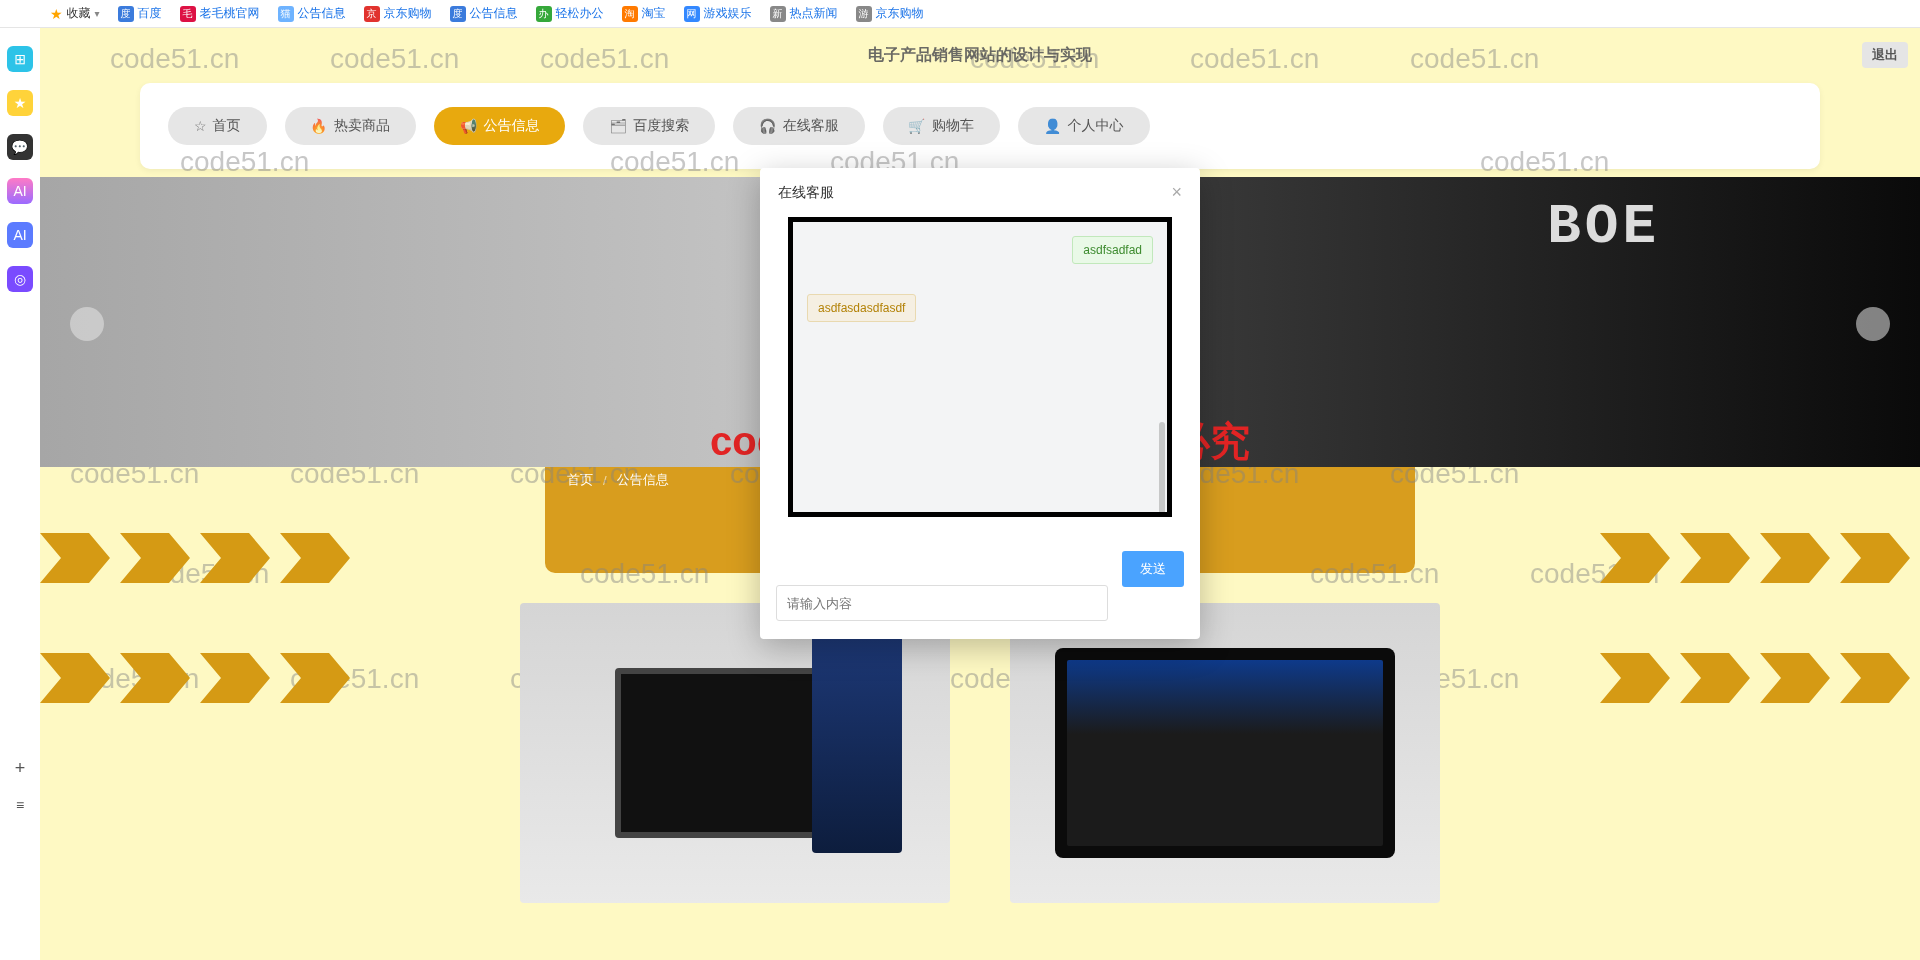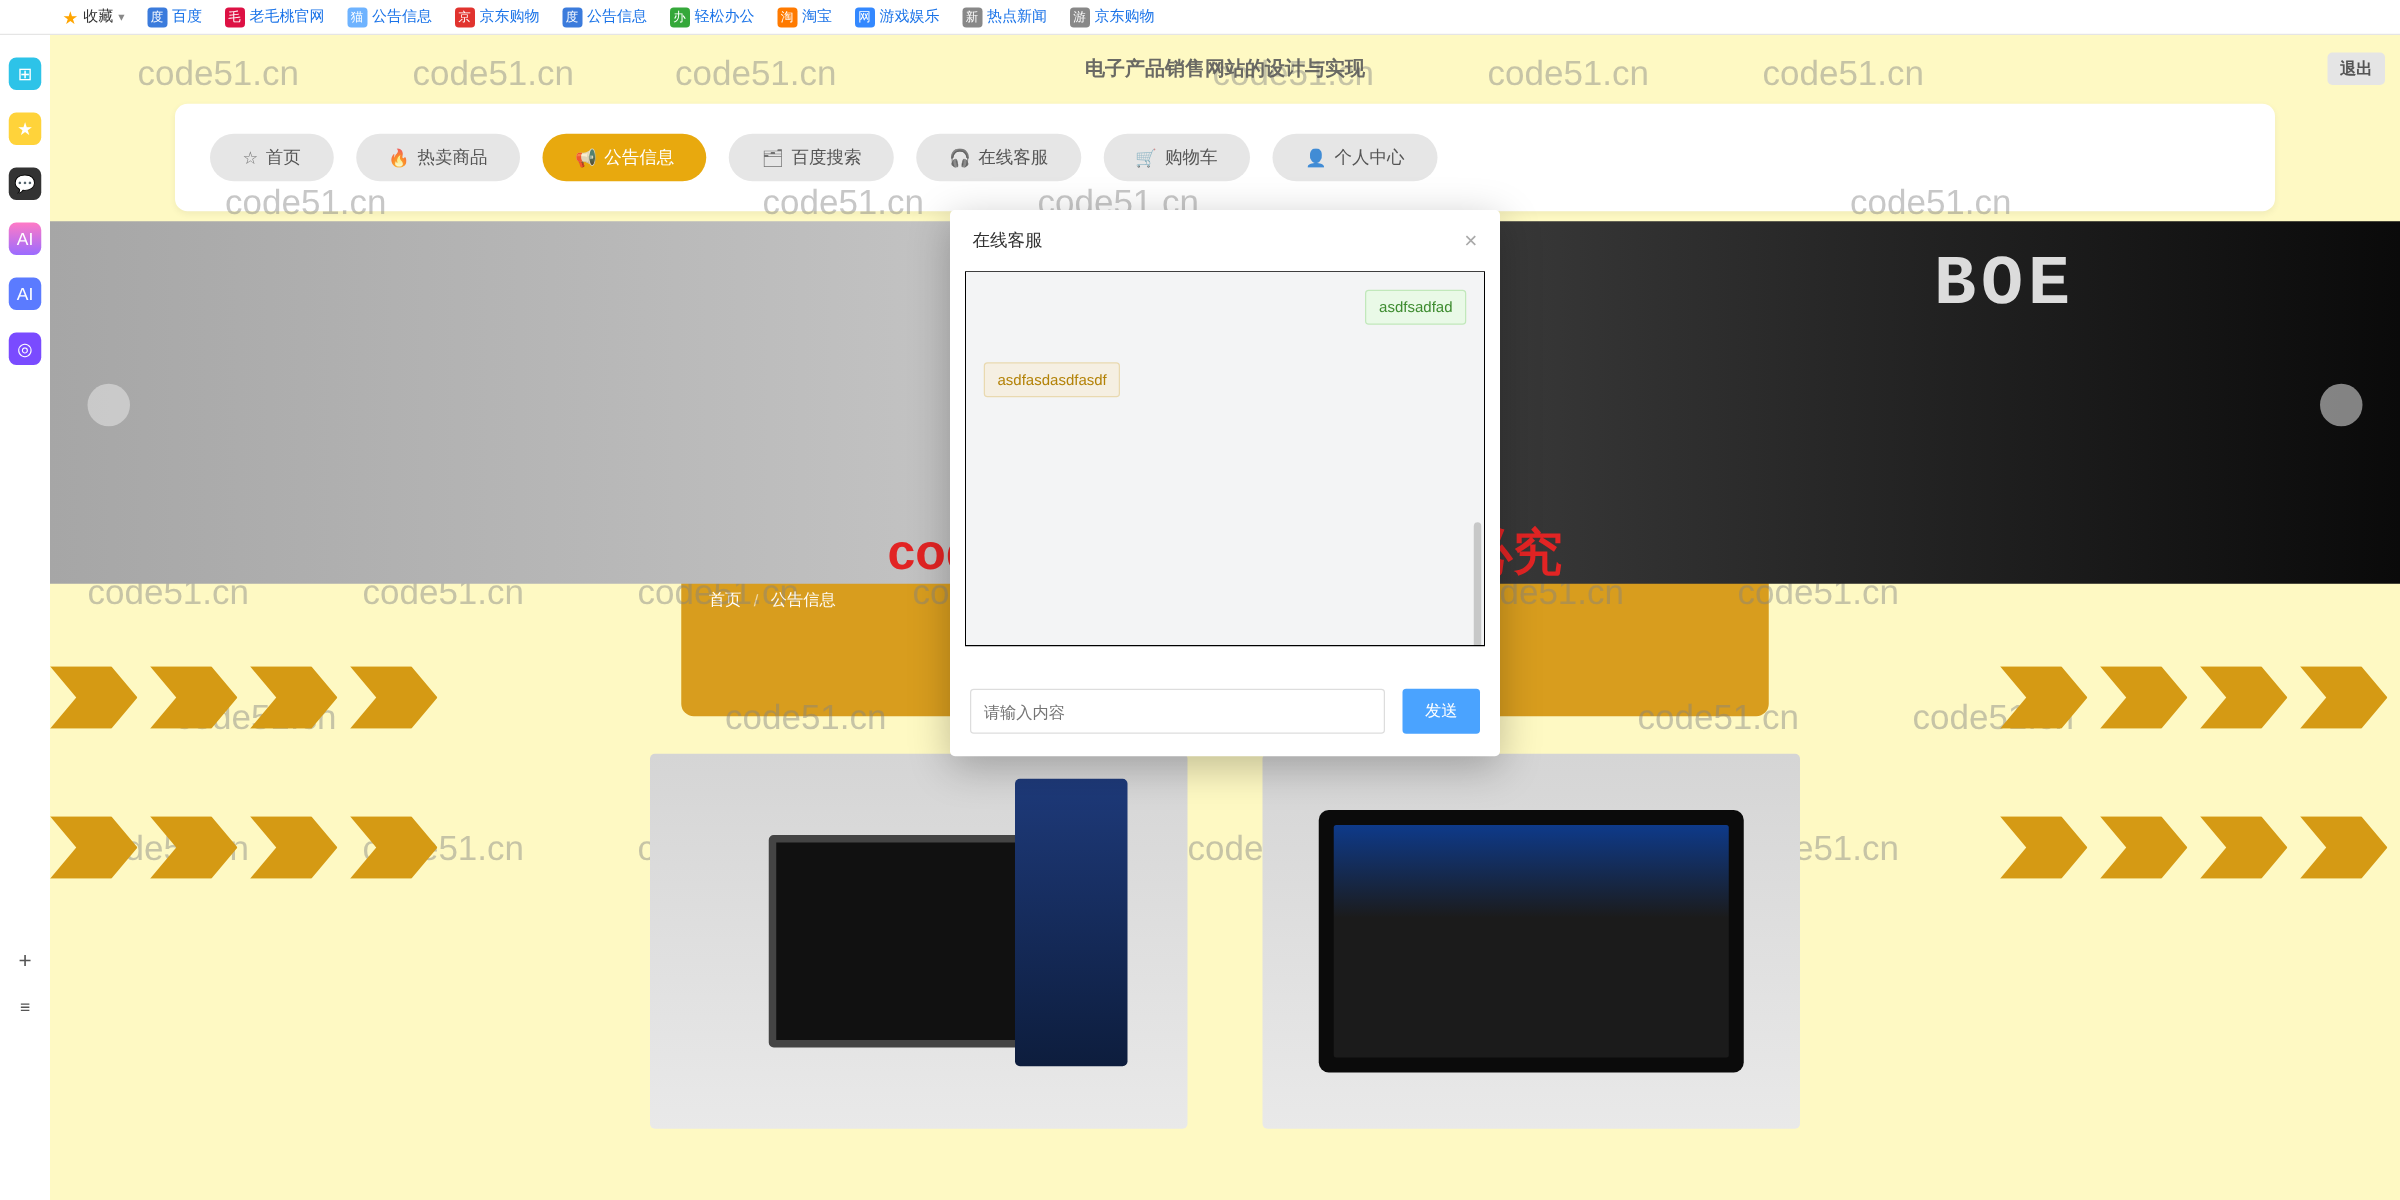--- a/index.html
+++ b/index.html
@@ -51,26 +51,26 @@
 .tablet-screen { width:100%; height:100%; background: linear-gradient(#0e3a8a,#1b1b1b 40%); border-radius:2px; }
 
 .chevrons { position: absolute; inset: 0; pointer-events: none; }
 .chev-row { position: absolute; left: 0; right: 0; display: flex; }
 .chev { width: 70px; height: 50px; background: #d59a14; clip-path: polygon(0 0, 70% 0, 100% 50%, 70% 100%, 0 100%, 30% 50%); margin-right: 10px; }
 
 .modal-mask { position: absolute; inset: 0; }
 .modal { position: absolute; left: 50%; top: 140px; transform: translateX(-50%); width: 440px; background: #fff; border-radius: 4px; box-shadow: 0 8px 32px rgba(0,0,0,0.25); }
 .modal-head { padding: 14px 18px; display: flex; justify-content: space-between; align-items: center; font-size: 14px; color: #333; }
 .modal-close { font-size: 18px; color: #aaa; cursor: pointer; }
-.chat-body { margin: 0 12px; background: #f3f4f5; border: 1px solid #000000; height: 300px; padding: 14px; position: relative; overflow: auto; }
+.chat-body { margin: 0 28px; background: #f3f4f5; border: 5px solid #000000; height: 300px; padding: 14px; position: relative; overflow: auto; }
 .msg { display: inline-block; padding: 6px 10px; font-size: 12px; border-radius: 3px; max-width: 70%; }
 .msg.right { background: #e9f9e7; border:1px solid #c1e8bb; color: #3d8b2f; float: right; clear: both; }
 .msg.left  { background: #f5efe2; border:1px solid #e9d9b0; color: #b38207; float: left; clear: both; margin-top: 30px; }
 .chat-foot { display: flex; gap: 14px; padding: 34px 16px 18px; }
-.chat-input { flex: 1; height: 36px; border: 1px solid #ddd; border-radius: 3px; padding: 0 10px; font-size: 13px; }
+.chat-input { flex: 1; height: 36px; border: 1px solid #ddd; border-radius: 3px; padding: 0 10px; font-size: 13px; margin-top: 34px; }
 .chat-send { height: 36px; padding: 0 18px; border: none; background: #4aa3ff; color: #fff; border-radius: 3px; font-size: 13px; cursor: pointer; }
 
 .big-watermark { position: absolute; left: 50%; top: 386px; transform: translateX(-50%); color: #e22424; font-size: 40px; font-weight: 600; white-space: nowrap; pointer-events: none; }
 
 .scroll-indicator { position:absolute; right:2px; top:200px; width:6px; height:140px; background:rgba(0,0,0,0.18); border-radius:3px; }
 </style>
 </head>
 <body>
 
 <div class="bookmarks-bar">

